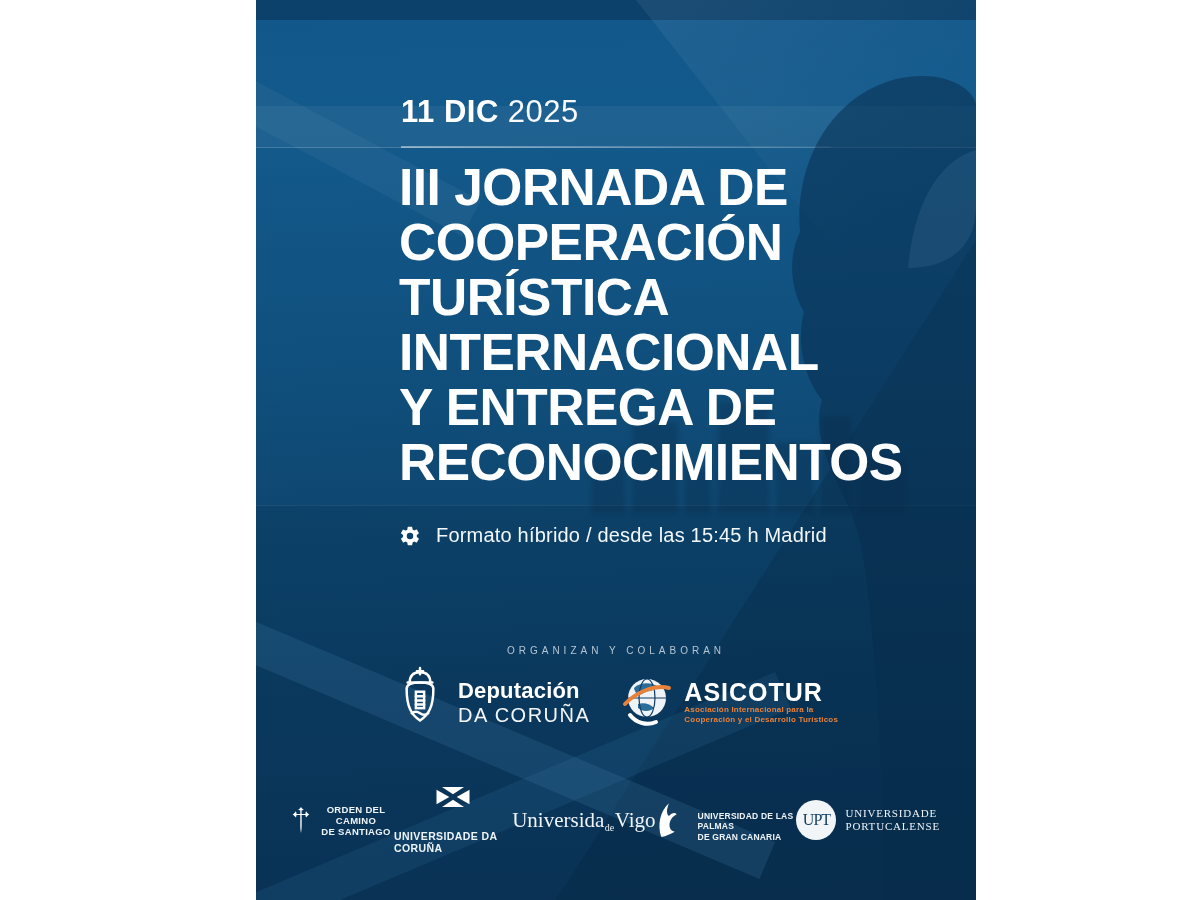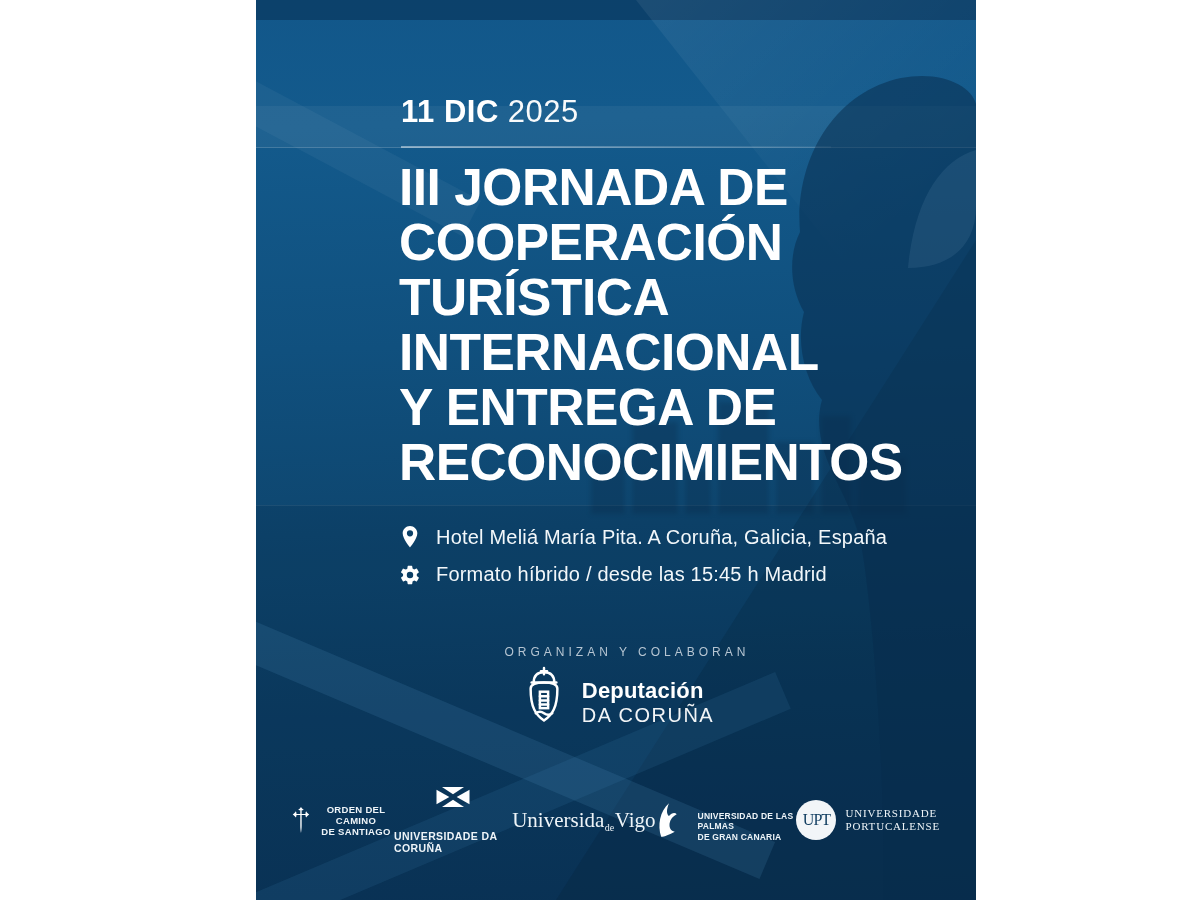--- a/index.html
+++ b/index.html
@@ -46,22 +46,22 @@
 
   .title { position:absolute; left:143px; top:160px; font-size:52px; line-height:55px;
            font-weight:bold; letter-spacing:-.5px; white-space:nowrap;
            transform:scaleX(.99); transform-origin:left top; }
 
   .details { position:absolute; left:143px; top:524px; display:flex; flex-direction:column; gap:13px; }
   .detail-row { display:flex; align-items:center; gap:15px; font-size:20px; letter-spacing:.2px;
                 color:#f2f7fa; white-space:nowrap; }
   .detail-row svg { flex:none; }
 
-  .sec-heading { position:absolute; left:11px; width:100%; text-align:center;
-                 font-size:12px; letter-spacing:4px; color:#b6c5d2; font-weight:normal; }
+  .sec-heading { position:absolute; left:0; width:100%; text-align:center;
+                 font-size:10px; letter-spacing:4px; color:#b6c5d2; font-weight:normal; }
   .org-heading { top:645px; }
   .otros-heading { top:766px; }
 
   .org-row { position:absolute; left:0; top:666px; width:100%; display:flex;
              justify-content:center; align-items:center; gap:32px; }
   .org-logo { display:flex; align-items:center; gap:12px; }
   .dep-text .l1 { font-size:22px; font-weight:bold; letter-spacing:.2px; }
   .dep-text .l2 { font-size:20px; font-weight:normal; letter-spacing:1.5px; opacity:.95; }
   .asi-text .acr { font-size:25px; font-weight:bold; letter-spacing:1px; line-height:26px; }
   .asi-text .sub { font-size:8px; line-height:10px; color:#e8813a; font-weight:bold; letter-spacing:.2px; }
@@ -124,26 +124,20 @@
         <div>III JORNADA DE</div>
         <div>COOPERACIÓN</div>
         <div>TURÍSTICA</div>
         <div>INTERNACIONAL</div>
         <div>Y ENTREGA DE</div>
         <div>RECONOCIMIENTOS</div>
       </div>
 
       <div class="details">
         <div class="detail-row">
-          <svg width="22" height="26" viewBox="0 0 24 26">
-            <path fill="#ffffff" d="M12 1C7.6 1 4 4.6 4 9c0 6.2 8 15.5 8 15.5S20 15.2 20 9c0-4.4-3.6-8-8-8zm0 11.4a3.4 3.4 0 1 1 0-6.8 3.4 3.4 0 0 1 0 6.8z"></path>
-          </svg>
-          <span>Hotel Meliá María Pita. A Coruña, Galicia, España</span>
-        </div>
-        <div class="detail-row">
           <svg width="22" height="22" viewBox="0 0 24 24">
             <path fill="#ffffff" d="M19.4 13c.04-.33.06-.66.06-1s-.02-.67-.06-1l2.1-1.65a.5.5 0 0 0 .12-.64l-2-3.46a.5.5 0 0 0-.6-.22l-2.49 1a7.3 7.3 0 0 0-1.73-1l-.38-2.65A.5.5 0 0 0 13.93 2h-4a.5.5 0 0 0-.5.42l-.37 2.65c-.63.26-1.2.6-1.74 1l-2.48-1a.5.5 0 0 0-.61.22l-2 3.46a.5.5 0 0 0 .12.64L4.46 11c-.04.33-.06.66-.06 1s.02.67.06 1l-2.1 1.65a.5.5 0 0 0-.13.64l2 3.46c.14.24.42.33.61.22l2.48-1c.54.4 1.12.74 1.74 1l.37 2.65c.04.24.25.42.5.42h4c.25 0 .46-.18.5-.42l.37-2.65a7.3 7.3 0 0 0 1.74-1l2.48 1c.23.1.5 0 .61-.22l2-3.46a.5.5 0 0 0-.12-.64L19.4 13zM12 15.5a3.5 3.5 0 1 1 0-7 3.5 3.5 0 0 1 0 7z"></path>
           </svg>
           <span>Formato híbrido / desde las 15:45 h Madrid</span>
         </div>
       </div>
 
       <div class="sec-heading org-heading">ORGANIZAN Y COLABORAN</div>
 
       <div class="org-row">
@@ -158,20 +152,36 @@
               <path d="M21 29.5 h8 M21 33.5 h8 M21 37.5 h8"></path>
               <path d="M17 46 q4 -3 8 0 q4 3 8 0"></path>
             </g>
           </svg>
           <div class="dep-text">
             <div class="l1">Deputación</div>
             <div class="l2">DA CORUÑA</div>
           </div>
         </div>
 
+        <div class="org-logo">
+          <svg width="50" height="56" viewBox="0 0 50 56">
+            <circle cx="25" cy="24" r="19" fill="#eef3f7"></circle>
+            <path fill="#155e8e" opacity="0.9" d="M12 14 C18 8 30 8 36 13 C32 18 24 16 20 20 C16 22 13 19 12 14 Z"></path>
+            <path fill="#155e8e" opacity="0.9" d="M16 30 C22 28 28 30 32 34 C28 38 20 38 16 34 Z"></path>
+            <ellipse cx="25" cy="24" rx="8" ry="19" fill="none" stroke="#0e3c63" stroke-width="1.2"></ellipse>
+            <path d="M6 24 H44" stroke="#0e3c63" stroke-width="1.2"></path>
+            <path d="M3 30 C14 18 34 10 47 14" stroke="#e8813a" stroke-width="4" fill="none" stroke-linecap="round"></path>
+            <path d="M8 41 C14 49 25 52 34 48" stroke="#ffffff" stroke-width="4" fill="none" stroke-linecap="round"></path>
+          </svg>
+          <div class="asi-text">
+            <div class="acr">ASICOTUR</div>
+            <div class="sub">Asociación Internacional para la</div>
+            <div class="sub">Cooperación y el Desarrollo Turísticos</div>
+          </div>
+        </div>
       </div>
 
 
       <div class="collab-row">
 
         <div class="collab orden">
           <svg width="24" height="38" viewBox="0 0 26 40">
             <path fill="#ffffff" d="M13 1 C14.5 3 15.5 4 17 5 C15.8 5.6 14.8 5.8 14 5.7 L14 11.3 L19.5 11.3 C19.4 10 19.7 9 20.5 7.5 C21.6 9.4 22.8 10.6 25 12 C22.8 13.4 21.6 14.6 20.5 16.5 C19.7 15 19.4 14 19.5 12.7 L14 12.7 L14 28 C14 32 13.6 35 13 39 C12.4 35 12 32 12 28 L12 12.7 L6.5 12.7 C6.6 14 6.3 15 5.5 16.5 C4.4 14.6 3.2 13.4 1 12 C3.2 10.6 4.4 9.4 5.5 7.5 C6.3 9 6.6 10 6.5 11.3 L12 11.3 L12 5.7 C11.2 5.8 10.2 5.6 9 5 C10.5 4 11.5 3 13 1 Z"></path>
           </svg>
           <div class="txt">

